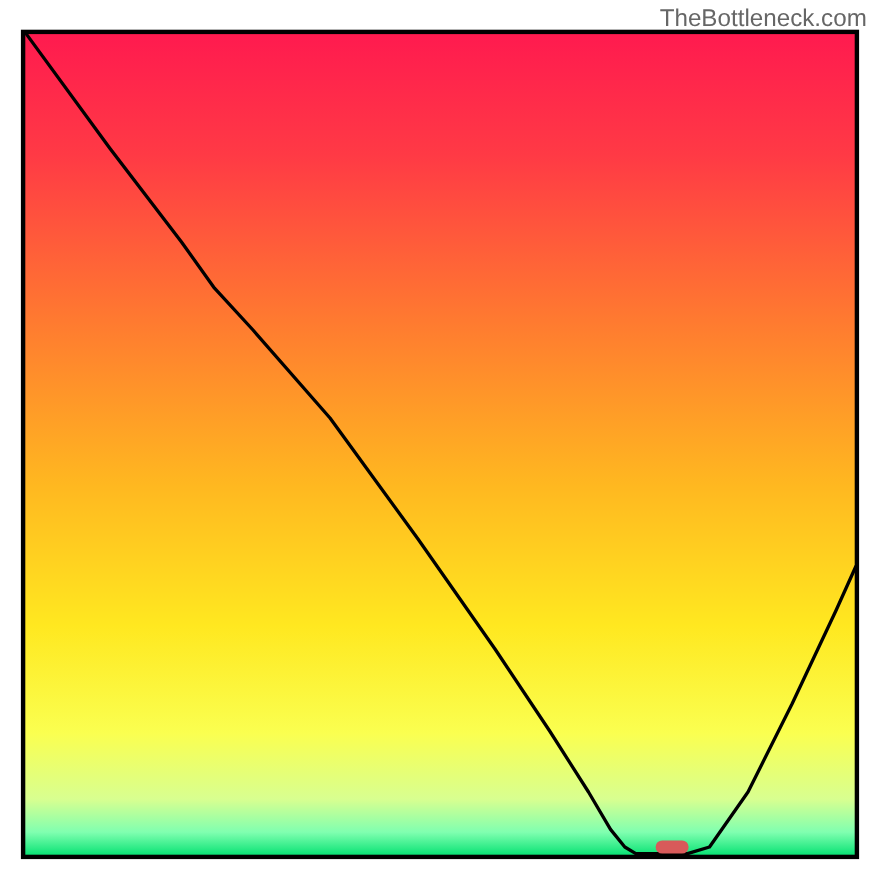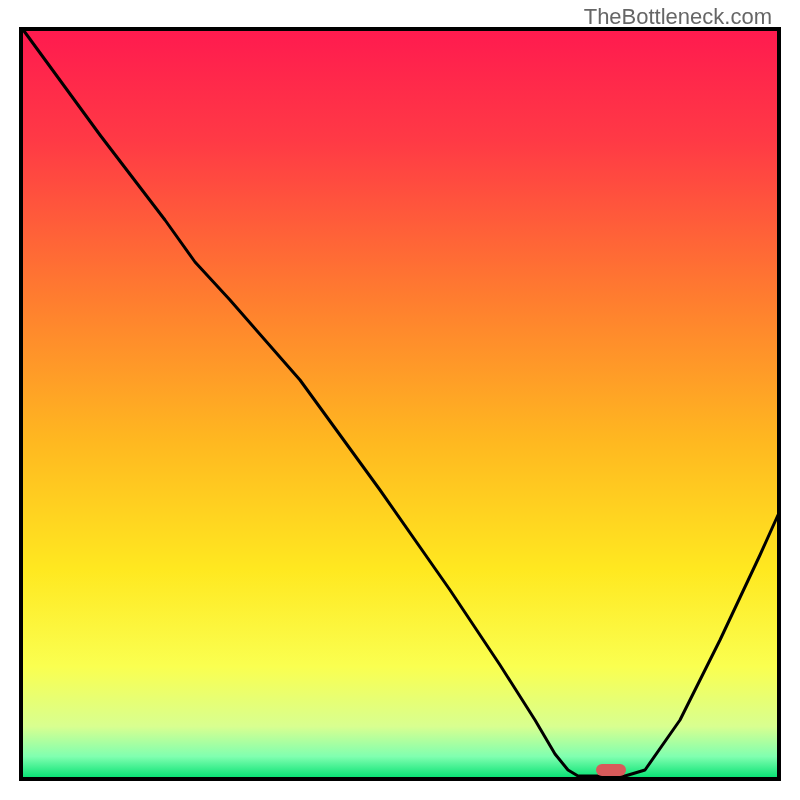--- a/index.html
+++ b/index.html
@@ -10,21 +10,21 @@
     font-family: Arial, sans-serif;
   }
   .container {
     position: relative;
     width: 800px;
     height: 800px;
   }
   .watermark {
     position: absolute;
     top: 4px;
-    right: 28px;
+    right: 12px;
     font-size: 22px;
     color: #666;
     font-weight: normal;
     z-index: 10;
   }
   svg {
     display: block;
   }
 </style>
 </head>

